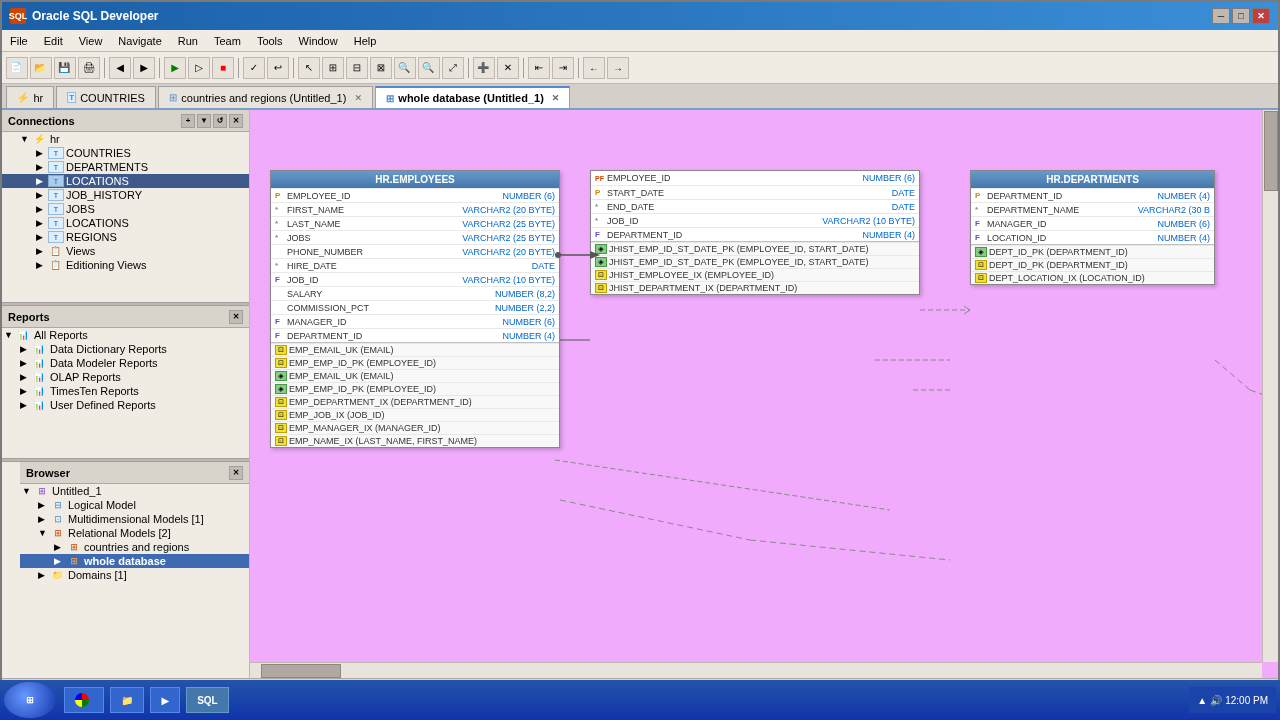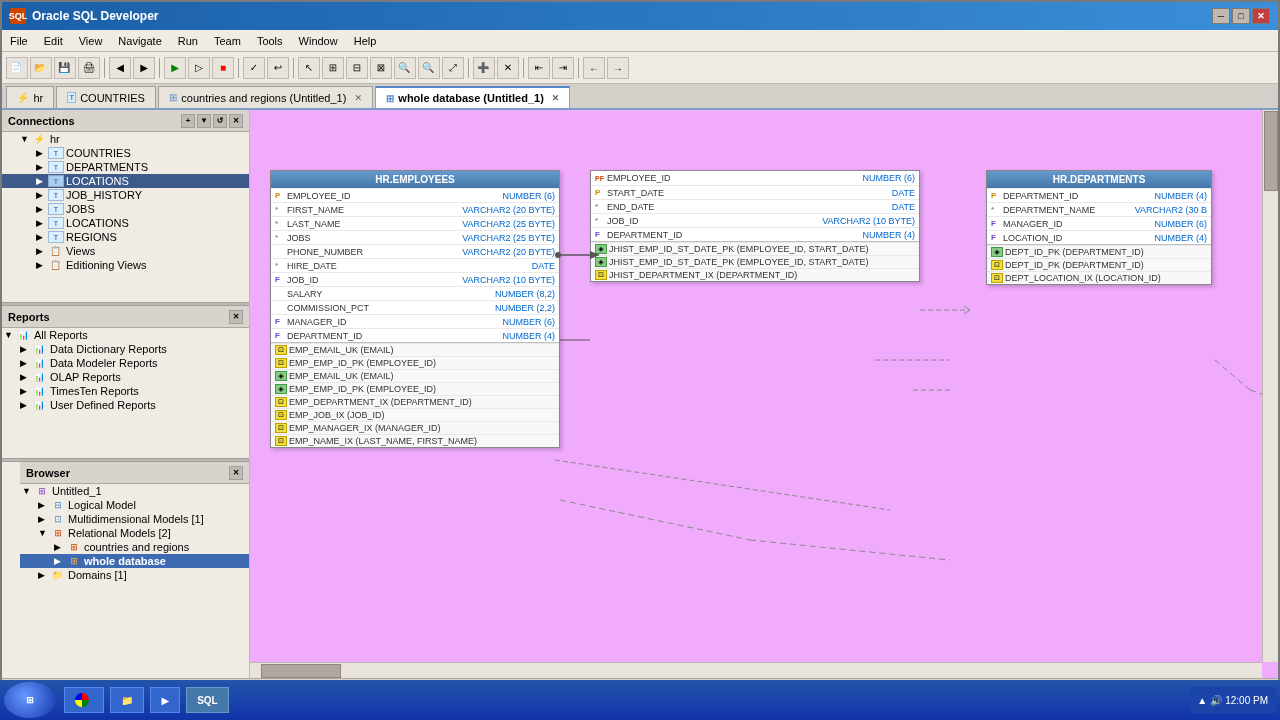--- a/index.html
+++ b/index.html
@@ -511,26 +511,30 @@
             <div class="er-index-row">
               <div class="er-idx-icon unique" style="background:#88cc88; border:1px solid #449944; width:12px; height:10px; font-size:7px;">◈</div>
               <span class="er-idx-label">JHIST_EMP_ID_ST_DATE_PK (EMPLOYEE_ID, START_DATE)</span>
             </div>
             <div class="er-index-row">
               <div class="er-idx-icon unique" style="background:#88cc88; border:1px solid #449944; width:12px; height:10px; font-size:7px;">◈</div>
               <span class="er-idx-label">JHIST_EMP_ID_ST_DATE_PK (EMPLOYEE_ID, START_DATE)</span>
             </div>
             <div class="er-index-row">
               <div class="er-idx-icon" style="background:#f0e040; border:1px solid #c0a000; width:12px; height:10px; font-size:7px;">⊡</div>
+              <span class="er-idx-label">JHIST_EMPLOYEE_IX (EMPLOYEE_ID)</span>
+            </div>
+            <div class="er-index-row">
+              <div class="er-idx-icon" style="background:#f0e040; border:1px solid #c0a000; width:12px; height:10px; font-size:7px;">⊡</div>
               <span class="er-idx-label">JHIST_DEPARTMENT_IX (DEPARTMENT_ID)</span>
             </div>
           </div>
         </div>
 
-        <div class="er-table" style="left:736px; top:60px; width:226px;">
+        <div class="er-table" style="left:720px; top:60px; width:245px;">
           <div class="er-table-header">HR.DEPARTMENTS</div>
           <div class="er-row">
             <span class="er-key">P</span>
             <span class="er-field">DEPARTMENT_ID</span>
             <span class="er-type">NUMBER (4)</span>
           </div>
           <div class="er-row">
             <span class="er-key" style="color:#888;">*</span>
             <span class="er-field">DEPARTMENT_NAME</span>
             <span class="er-type">VARCHAR2 (30 B</span>

